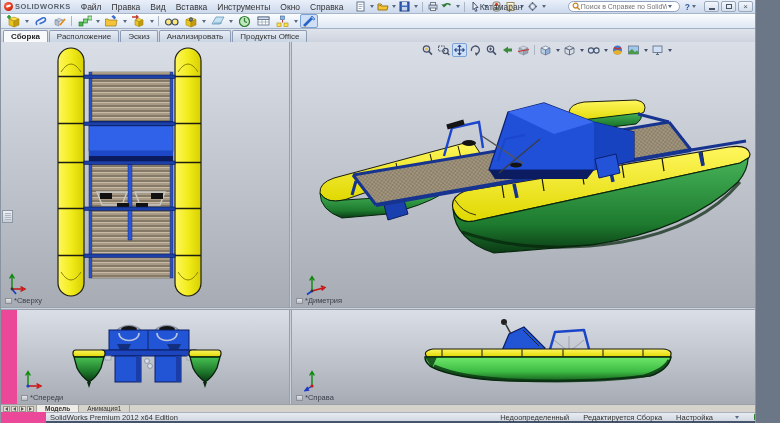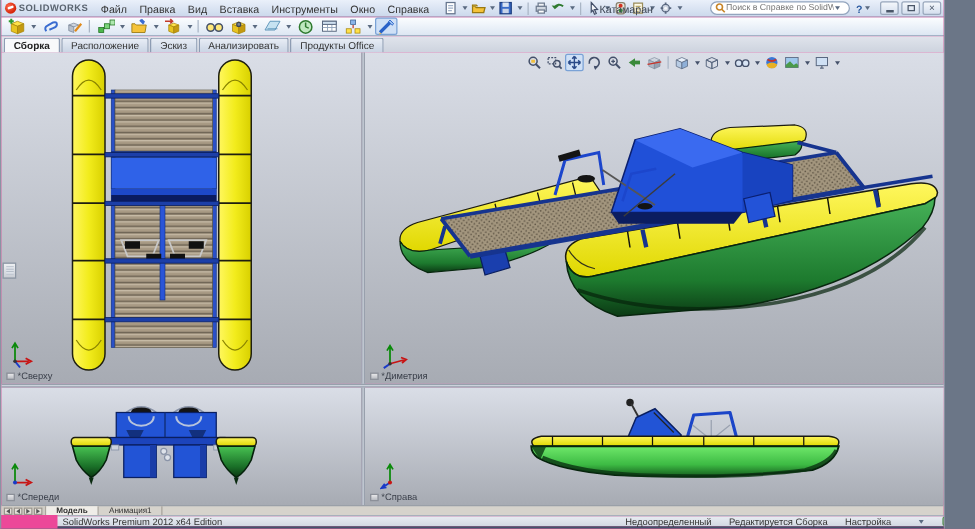--- a/index.html
+++ b/index.html
@@ -541,21 +541,21 @@
         <path d="M6 20 L17 17 M14.8 15 L19 16.6 L15.6 19.4" stroke="#c81414" stroke-width="1.4" fill="none"></path>
         <path d="M6 20 L1 23.5" stroke="#1a3ac8" stroke-width="1.6"></path>
         <circle cx="6" cy="20" r="1.4" fill="#333"></circle>
       </svg>
       <div class="vp-label">
         <span class="vp-ic"></span>
         <span>*Диметрия</span>
       </div>
     </div>
 
-    <div class="vp" style="left:0;top:268px;width:288px;height:94px;">
+    <div class="vp" style="left:16px;top:268px;width:288px;height:94px;">
       <svg class="canvas" width="288" height="94">
         <defs>
           <linearGradient id="gg3" x1="0" y1="0" x2="0" y2="1">
             <stop offset="0" stop-color="#48c252"></stop>
               <stop offset=".65" stop-color="#1a7028"></stop>
               <stop offset="1" stop-color="#0a3511"></stop>
           </linearGradient>
           <linearGradient id="gy3" x1="0" y1="0" x2="0" y2="1">
             <stop offset="0" stop-color="#fff75e"></stop>
               <stop offset="1" stop-color="#ddd500"></stop>

